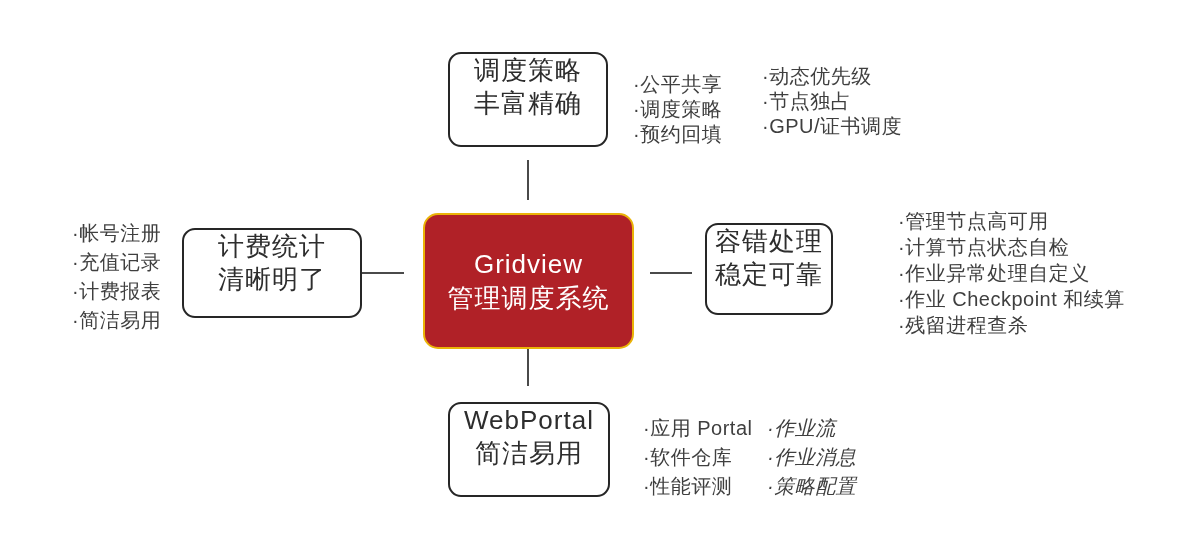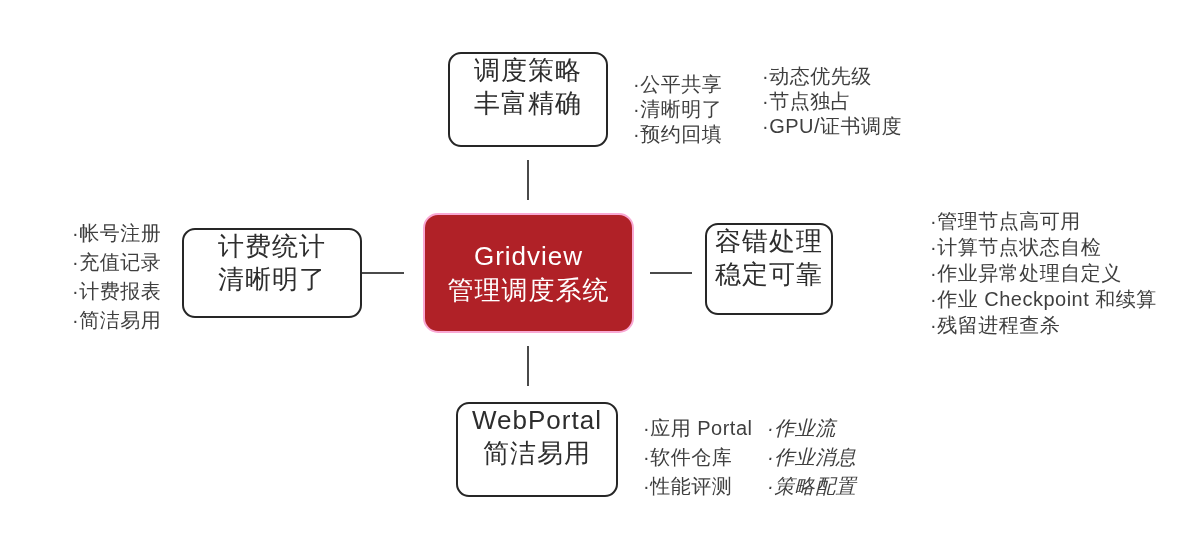--- a/index.html
+++ b/index.html
@@ -29,44 +29,44 @@
     line-height: 33px;
     color: var(--color-title_text, #2d2d2d);
     letter-spacing: 1px;
     box-sizing: border-box;
   }
   .center-node {
     position: absolute;
     left: 423px;
     top: 213px;
     width: 211px;
-    height: 120px;
+    height: 136px;
     background: var(--color-accent, #b02127);
-    border: 2px solid #f9a8d4;
+    border: 2px solid #eab308;
     border-radius: 15px;
     display: flex;
     flex-direction: column;
     align-items: center;
     justify-content: center;
     text-align: center;
     color: var(--color-center_text, #ffffff);
     font-size: 26px;
     line-height: 34px;
     letter-spacing: 1px;
     box-sizing: border-box;
   }
   .bullets {
     position: absolute;
     font-size: 20px;
     color: var(--color-bullet_text, #3f3f3f);
     white-space: nowrap;
     letter-spacing: 0.5px;
   }
   .lh25 { line-height: 25px; }
-  .lh26 { line-height: 26px; margin-left: 32px; }
+  .lh26 { line-height: 26px; }
   .lh29 { line-height: 29px; }
   .conn {
     position: absolute;
     background: var(--color-connector, #4a4a4a);
   }
   .conn.h { height: 2px; }
   .conn.v { width: 2px; }
 </style>
 </head>
 <body>
@@ -82,21 +82,21 @@
     <div>Gridview</div>
     <div>管理调度系统</div>
   </div>
 
   <div class="node" style="left:448px; top:52px; width:160px; height:95px;">
     <div>调度策略</div>
     <div>丰富精确</div>
   </div>
   <div class="bullets lh25" style="left:633px; top:64px;margin-top:8px;">
     <div>·公平共享</div>
-    <div>·清晰明了</div>
+    <div>·调度策略</div>
     <div>·预约回填</div>
   </div>
   <div class="bullets lh25" style="left:762px; top:64px;">
     <div>·动态优先级</div>
     <div>·节点独占</div>
     <div>·GPU/证书调度</div>
   </div>
 
   <div class="bullets lh29" style="left:52px; top:219px;margin-left:20px;">
     <div>·帐号注册</div>
@@ -114,21 +114,21 @@
     <div>稳定可靠</div>
   </div>
   <div class="bullets lh26" style="left:898px; top:208px;">
     <div>·管理节点高可用</div>
     <div>·计算节点状态自检</div>
     <div>·作业异常处理自定义</div>
     <div>·作业 Checkpoint 和续算</div>
     <div>·残留进程查杀</div>
   </div>
 
-  <div class="node" style="left:448px; top:402px; width:162px; height:95px;margin-left:8px;">
+  <div class="node" style="left:448px; top:402px; width:162px; height:95px;">
     <div>WebPortal</div>
     <div>简洁易用</div>
   </div>
   <div class="bullets lh29" style="left:635px; top:414px;margin-left:8px;">
     <div>·应用 Portal</div>
     <div>·软件仓库</div>
     <div>·性能评测</div>
   </div>
   <div class="bullets lh29" style="left:767px; top:414px;font-style:italic;">
     <div>·作业流</div>

